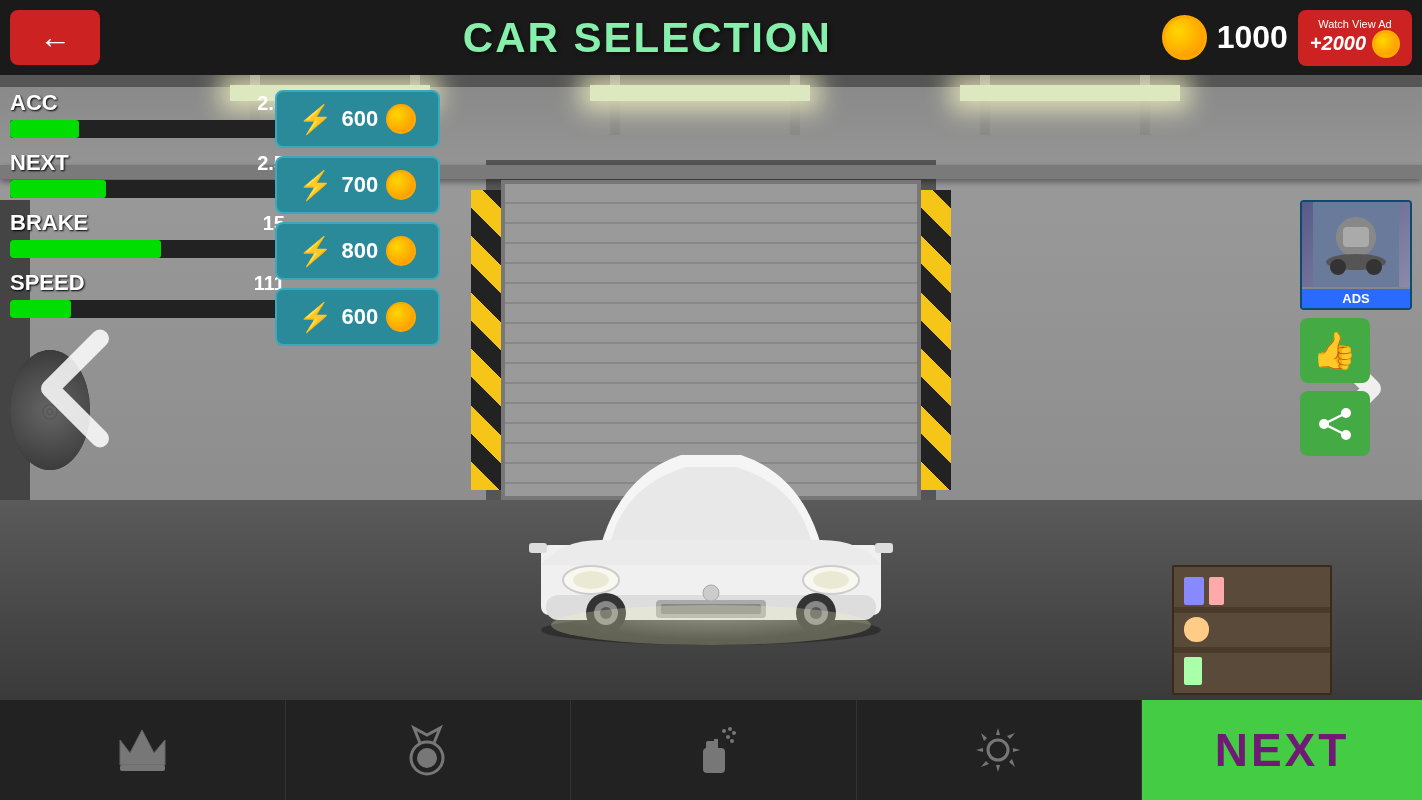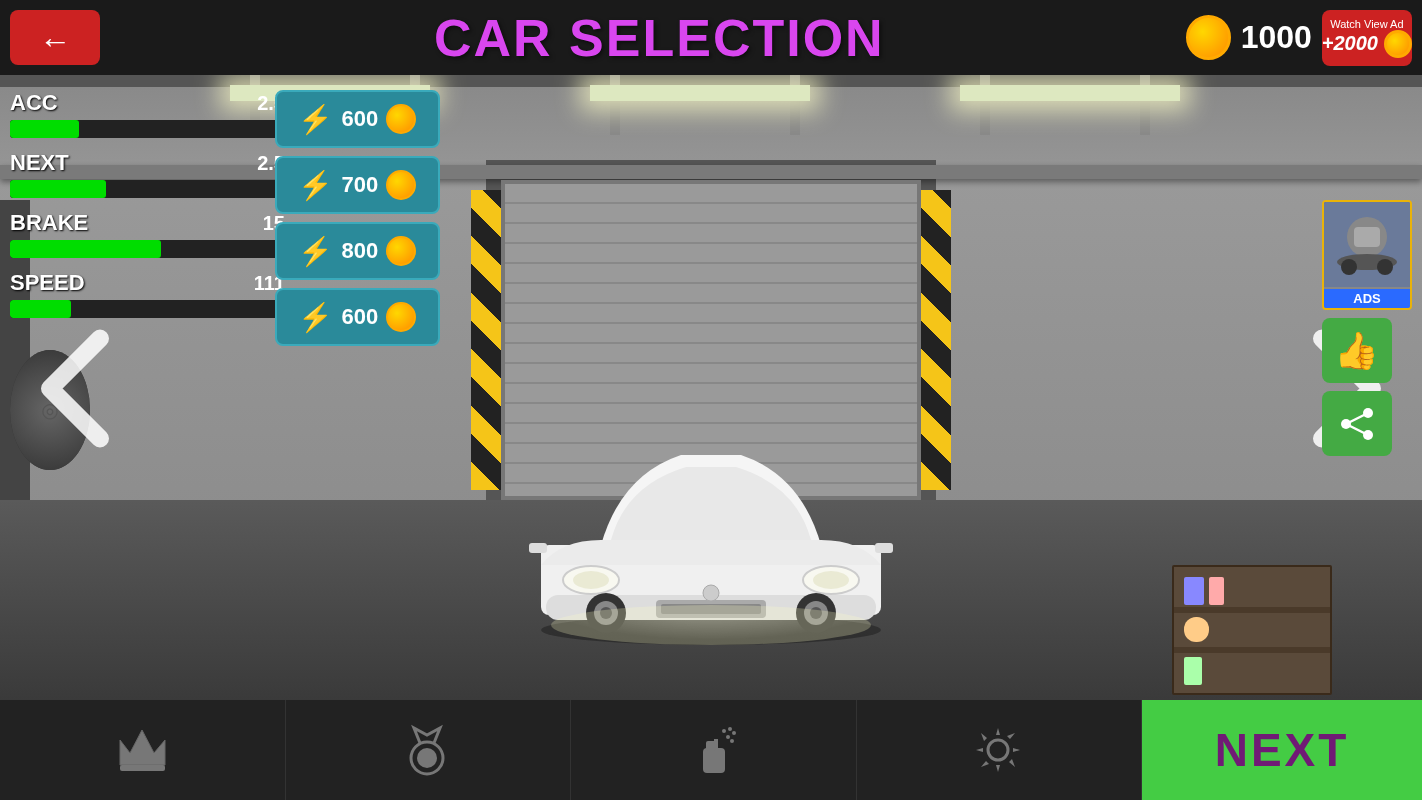--- a/index.html
+++ b/index.html
@@ -141,22 +141,22 @@
       justify-content: center;
       cursor: pointer;
     }
     .back-arrow {
       color: white;
       font-size: 32px;
       font-weight: bold;
     }
 
     .title-text {
-      color: #d946ef;
-      font-size: 52px;
+      color: #86efac;
+      font-size: 42px;
       font-weight: 900;
       letter-spacing: 2px;
       text-shadow: 2px 2px 4px rgba(0,0,0,0.5);
       margin-left: 33px;
     }
 
     .coins-area {
       display: flex;
       align-items: center;
       gap: 10px;
@@ -170,21 +170,21 @@
     }
     .coins-amount {
       color: white;
       font-size: 32px;
       font-weight: bold;
     }
 
     .watch-ad-btn {
       background: #cc2222;
       border-radius: 8px;
-      padding: 8px 0;
+      padding: 8px 12px;
       display: flex;
       flex-direction: column;
       align-items: center;
       cursor: pointer;
     }
     .watch-ad-label {
       color: white;
       font-size: 11px;
     }
     .watch-ad-amount {
@@ -312,24 +312,24 @@
       position: absolute;
       right: 10px;
       top: 200px;
       z-index: 10;
       display: flex;
       flex-direction: column;
       gap: 8px;
     }
 
     .ads-thumbnail {
-      width: 90px;
+      width: 112px;
       height: 110px;
       background: #888;
-      border: 2px solid #eab308;
+      border: 2px solid #0c4a6e;
       border-radius: 4px;
       overflow: hidden;
       position: relative;
     }
     .ads-label {
       position: absolute;
       bottom: 0; left: 0; right: 0;
       background: #2a6aff;
       color: white;
       text-align: center;

